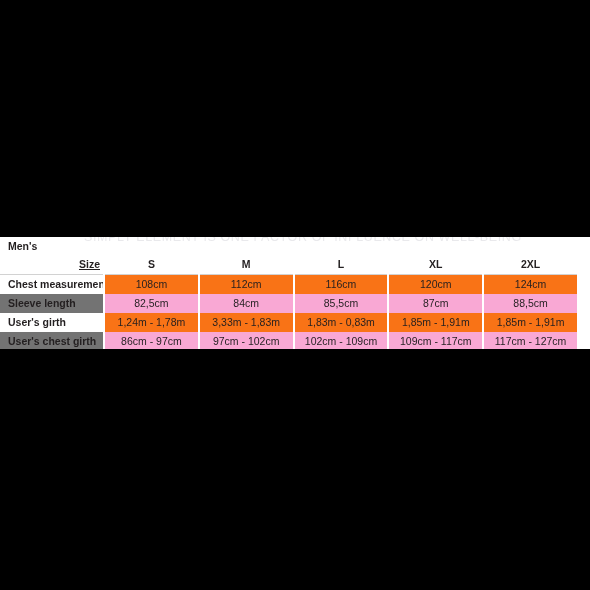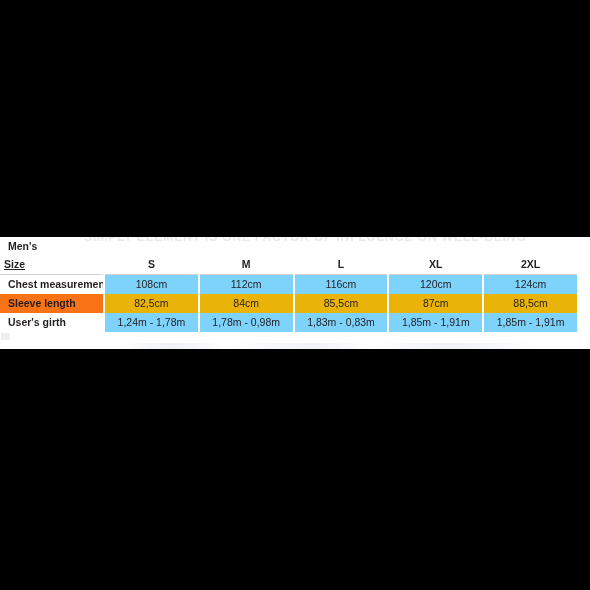--- a/index.html
+++ b/index.html
@@ -35,21 +35,21 @@
 
   
   #watermark {
     position: absolute;
     left: 84px;
     top: -7px;
     width: 470px;
     height: 16px;
     color: #e9e9ec;
     font-size: 12.5px;
-    font-weight: 700;
+    font-weight: 400;
     letter-spacing: 0.6px;
     white-space: nowrap;
     overflow: hidden;
     pointer-events: none;
     user-select: none;
   }
   #watermark-left {
     position: absolute;
     left: 0px;
     top: 46px;
@@ -120,45 +120,45 @@
 
   
   #size-table thead th {
     background: #ffffff;
     border-bottom: 1px solid #d2d2d2;
     font-weight: 700;
     height: 20px;
     line-height: 20px;
   }
   #size-table thead th.label-cell {
-    text-align: left;
+    text-align: right;
     text-decoration: underline;
   }
   #size-table thead th.val-cell {
     text-align: center;
   }
 
   
   #size-table tbody th.label-cell {
     text-align: left;
     padding-left: 8px;
     font-weight: 700;
     background: #fdfdfd;
   }
   #size-table tbody td.val-cell {
     text-align: center;
     border-left: 2px solid #ffffff;
     border-right: 2px solid #ffffff;
   }
 
   
-  #size-table tbody tr.row-odd  td.val-cell { background: #7dd3fc; }
-  #size-table tbody tr.row-even td.val-cell { background: #eab308; }
+  #size-table tbody tr.row-odd  td.val-cell { background: #f97316; }
+  #size-table tbody tr.row-even td.val-cell { background: #f9a8d4; }
   #size-table tbody tr.row-odd  th.label-cell { background: #ffffff; }
-  #size-table tbody tr.row-even th.label-cell { background: #f97316; }
+  #size-table tbody tr.row-even th.label-cell { background: #737373; }
 </style>
 </head>
 <body>
 
 <div id="page">
 
   <div id="chart-panel">
 
     <div id="watermark">SIMPLY ELEMENT IS ONE FACTOR OF INFLUENCE ON WELL-BEING</div>
     <div id="watermark-left">
@@ -202,22 +202,30 @@
           <th class="label-cell">Sleeve length</th>
           <td class="val-cell">82,5cm</td>
           <td class="val-cell">84cm</td>
           <td class="val-cell">85,5cm</td>
           <td class="val-cell">87cm</td>
           <td class="val-cell">88,5cm</td>
         </tr>
         <tr class="row-odd">
           <th class="label-cell">User's girth</th>
           <td class="val-cell">1,24m - 1,78m</td>
-          <td class="val-cell">1,78m - 0,98m</td>
+          <td class="val-cell">3,33m - 1,83m</td>
           <td class="val-cell">1,83m - 0,83m</td>
           <td class="val-cell">1,85m - 1,91m</td>
           <td class="val-cell">1,85m - 1,91m</td>
         </tr>
+        <tr class="row-even">
+          <th class="label-cell">User's chest girth</th>
+          <td class="val-cell">86cm - 97cm</td>
+          <td class="val-cell">97cm - 102cm</td>
+          <td class="val-cell">102cm - 109cm</td>
+          <td class="val-cell">109cm - 117cm</td>
+          <td class="val-cell">117cm - 127cm</td>
+        </tr>
       </tbody>
     </table>
 
   </div>
 </div>
 
 </body></html>

